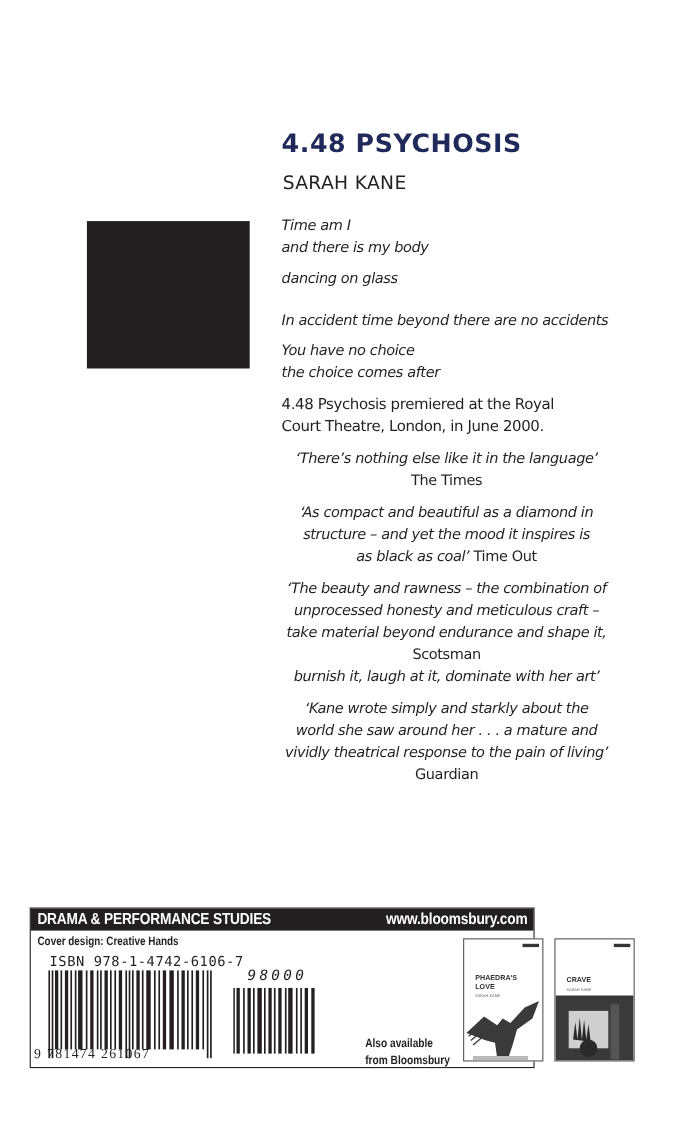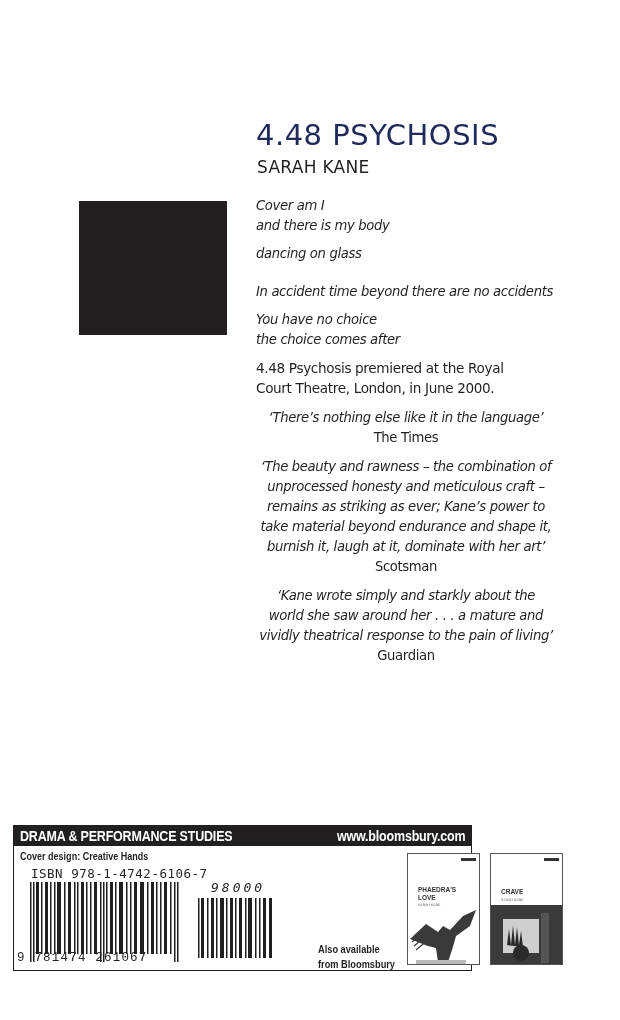--- a/index.html
+++ b/index.html
@@ -2,21 +2,21 @@
 <html><head>
 <meta charset="utf-8">
 <style>
   html, body { margin: 0; padding: 0; }
   body {
     width: 620px; height: 1020px; background: #ffffff; position: relative;
     overflow: hidden; font-family: "DejaVu Sans", sans-serif; color: #231f20;
   }
   .abs { position: absolute; }
   .title {
-    left: 256px; top: 118px; font-size: 29px; font-weight: normal;
+    left: 256px; top: 118px; font-size: 23px; font-weight: bold;
     color: #1f2a5a; letter-spacing: 0.5px; white-space: nowrap;
     font-family: "DejaVu Sans", sans-serif;
   }
   .author {
     left: 257px; top: 157px; font-size: 17px; color: #231f20;
     letter-spacing: 0.3px; white-space: nowrap;
   }
   .black-square {
     left: 79px; top: 201px; width: 148px; height: 134px; background: #231f20;
   }
@@ -24,41 +24,41 @@
     left: 256px; width: 300px; font-size: 13.2px; line-height: 20px;
     font-family: "DejaVu Sans", sans-serif; letter-spacing: -0.35px;
   }
   .body-text .line { display: block; white-space: nowrap; }
   .it { font-style: italic; }
   .stanza { margin-bottom: 9px; }
   .quote { margin-bottom: 9px; }
 
   
   .box {
-    left: 13px; top: 825px; width: 459px; height: 146px;
+    left: 27px; top: 825px; width: 459px; height: 146px;
     border: 1.5px solid #231f20; box-sizing: border-box; background: #fff;
   }
   .banner {
     position: absolute; left: 0; top: 0; right: 0; height: 20px; background: #231f20;
     color: #fff; font-family: "Liberation Sans", sans-serif; font-weight: bold;
     font-size: 14.5px; line-height: 20px; font-stretch: condensed;
   }
   .banner .left { position: absolute; left: 6px; top: 0; letter-spacing: -0.2px; transform: scaleX(0.86); transform-origin: left; white-space: nowrap; }
   .banner .right { position: absolute; right: 6px; top: 0; letter-spacing: -0.2px; transform: scaleX(0.86); transform-origin: right; white-space: nowrap; }
   .cover-credit {
     position: absolute; left: 6px; top: 24px; font-family: "Liberation Sans", sans-serif;
     font-weight: bold; font-size: 11px; transform: scaleX(0.82); transform-origin: left; white-space: nowrap;
   }
   .isbn {
     position: absolute; left: 17px; top: 40px; font-family: "DejaVu Sans Mono", monospace;
     font-size: 12.5px; letter-spacing: 0.5px; white-space: nowrap;
   }
   .barcode-main { position: absolute; left: 6px; top: 56px; width: 168px; height: 84px; }
   .barcode-digits {
-    position: absolute; left: 3px; top: 125px; font-family: Liberation Mono, monospace;
+    position: absolute; left: 3px; top: 125px; font-family: Liberation Serif, serif;
     font-size: 12.5px; letter-spacing: 1.2px; background: transparent; white-space: nowrap;
   }
   .addon-digits {
     position: absolute; left: 197px; top: 54px; font-family: "DejaVu Sans Mono", monospace;
     font-size: 13px; letter-spacing: 3px; white-space: nowrap; font-style: italic;
   }
   .barcode-addon { position: absolute; left: 184px; top: 72px; width: 76px; height: 60px; }
   .also {
     position: absolute; left: 304px; top: 116px; font-family: "Liberation Sans", sans-serif;
     font-weight: bold; font-size: 11px; line-height: 15px; transform: scaleX(0.84); transform-origin: left; white-space: nowrap;
@@ -84,21 +84,21 @@
 </head>
 <body>
 
 <div class="abs title">4.48 PSYCHOSIS</div>
 <div class="abs author">SARAH KANE</div>
 
 <div class="abs black-square"></div>
 
 <div class="abs body-text it" style="top:196px;">
   <div class="stanza" style="margin-bottom:8px">
-    <span class="line">Cover am I</span>
+    <span class="line">Time am I</span>
     <span class="line">and there is my body</span>
   </div>
   <div class="stanza" style="margin-bottom:18px">
     <span class="line">dancing on glass</span>
   </div>
   <div class="stanza" style="margin-bottom:8px">
     <span class="line">In accident time beyond there are no accidents</span>
   </div>
   <div class="stanza">
     <span class="line">You have no choice</span>
@@ -110,26 +110,30 @@
   <span class="line">4.48 Psychosis premiered at the Royal</span>
   <span class="line">Court Theatre, London, in June 2000.</span>
 </div>
 
 <div class="abs body-text" style="top:408px;text-align:center;">
   <div class="quote">
     <span class="line it">‘There’s nothing else like it in the language’</span>
     <span class="line">The Times</span>
   </div>
   <div class="quote">
+    <span class="line it">‘As compact and beautiful as a diamond in</span>
+    <span class="line it">structure – and yet the mood it inspires is</span>
+    <span class="line"><span class="it">as black as coal’</span><span> Time Out</span></span>
+  </div>
+  <div class="quote">
     <span class="line it">‘The beauty and rawness – the combination of</span>
     <span class="line it">unprocessed honesty and meticulous craft –</span>
-    <span class="line it">remains as striking as ever; Kane’s power to</span>
     <span class="line it">take material beyond endurance and shape it,</span>
+    <span class="line">Scotsman</span>
     <span class="line it">burnish it, laugh at it, dominate with her art’</span>
-    <span class="line">Scotsman</span>
   </div>
   <div class="quote">
     <span class="line it">‘Kane wrote simply and starkly about the</span>
     <span class="line it">world she saw around her . . . a mature and</span>
     <span class="line it">vividly theatrical response to the pain of living’</span>
     <span class="line">Guardian</span>
   </div>
 </div>
 
 <div class="abs box">

